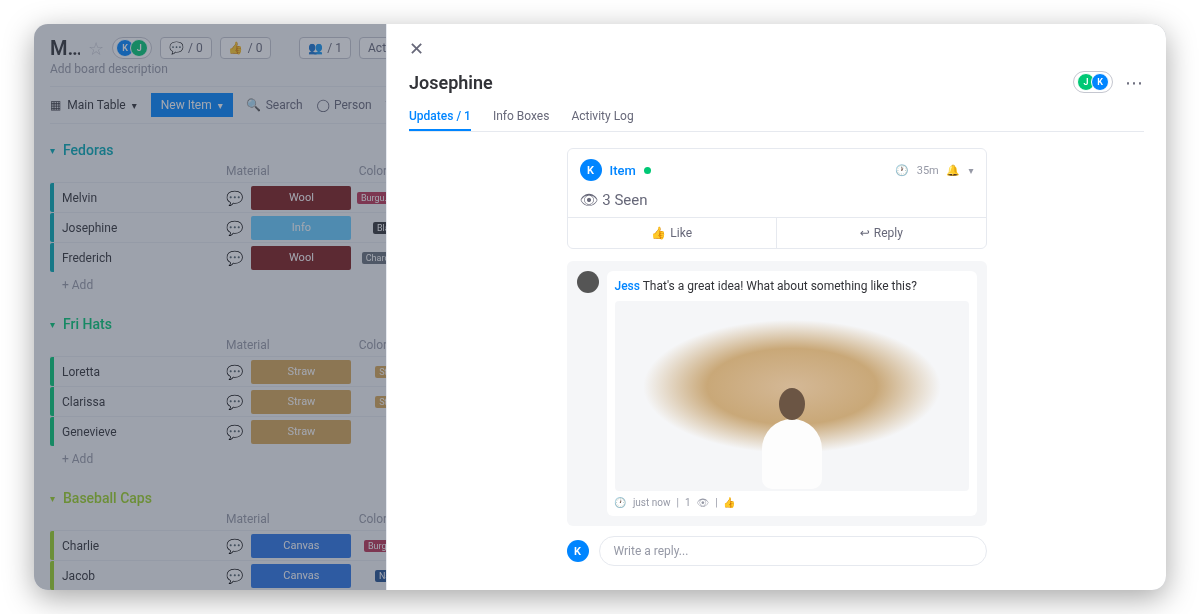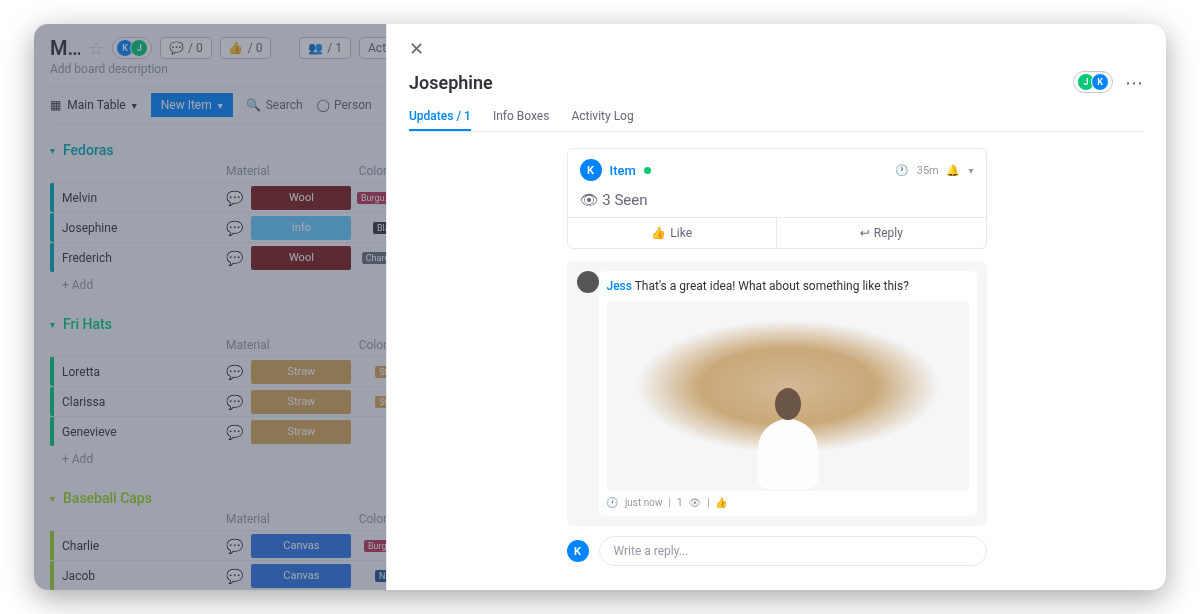--- a/index.html
+++ b/index.html
@@ -62,21 +62,21 @@
 .uc-author{display:flex;align-items:center;gap:8px;font-size:13px}
 .uc-author-name{color:#0085ff;font-weight:500}
 .dot-green{width:7px;height:7px;border-radius:50%;background:#00c875;display:inline-block}
 .uc-meta{display:flex;align-items:center;gap:8px;font-size:11px;color:#9699a6}
 .uc-body{padding:0 12px 10px;font-size:12px;color:#323338;line-height:1.5}
 .mention{color:#0085ff}
 .uc-seen{padding:0 12px 8px;font-size:15px;color:#676879}
 .uc-actions{display:flex;border-top:1px solid #e6e9ef}
 .uc-act{flex:1;text-align:center;padding:8px;font-size:12px;color:#676879;display:flex;align-items:center;justify-content:center;gap:4px;cursor:pointer}
 .uc-act+.uc-act{border-left:1px solid #e6e9ef}
-.reply-box{width:420px;display:flex;background:#f5f6f8;border-radius:6px;padding:10px}
+.reply-box{width:420px;display:flex;gap:8px;background:#f5f6f8;border-radius:6px;padding:10px}
 .reply-av{width:22px;height:22px;border-radius:50%;background:#555;flex-shrink:0}
 .reply-content{flex:1;font-size:12px;background:#fff;border-radius:6px;padding:8px}
 .reply-author{color:#0085ff;font-weight:500}
 .reply-text{color:#323338}
 .reply-img{width:100%;height:190px;margin-top:8px;border-radius:4px;background:radial-gradient(ellipse 60% 50% at 50% 45%,#d4b896 0%,#c9a878 40%,#f5f6f8 70%);position:relative;overflow:hidden}
 .reply-img::before{content:"";position:absolute;left:50%;top:62%;transform:translateX(-50%);width:60px;height:70px;background:#fdfdfd;border-radius:30px 30px 10px 10px}
 .reply-img::after{content:"";position:absolute;left:50%;top:46%;transform:translateX(-50%);width:26px;height:32px;background:#6b5544;border-radius:50%}
 .reply-meta{font-size:10px;color:#9699a6;margin-top:6px;display:flex;align-items:center;gap:6px}
 .write-reply{width:420px;display:flex;align-items:center;gap:10px;margin-top:10px}
 .write-input{flex:1;border:1px solid #e6e9ef;border-radius:18px;padding:7px 14px;font-size:12px;color:#9699a6}

